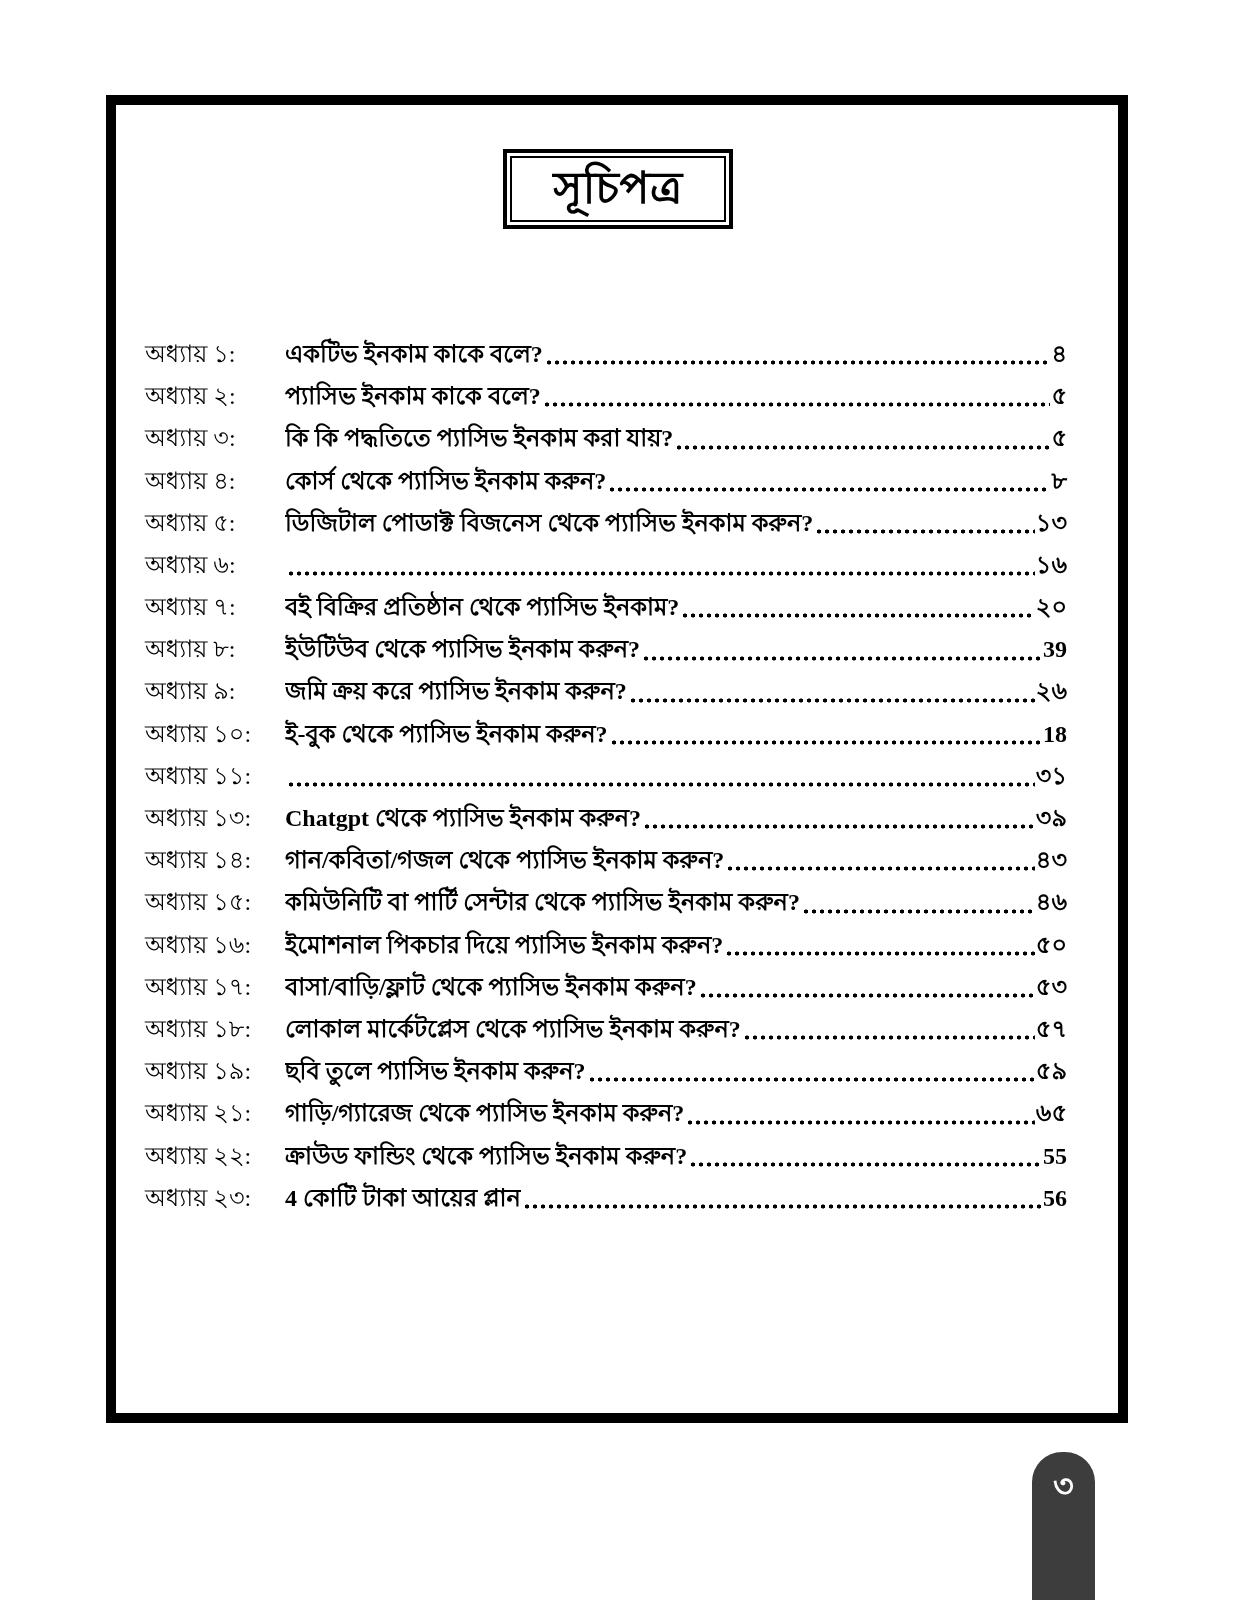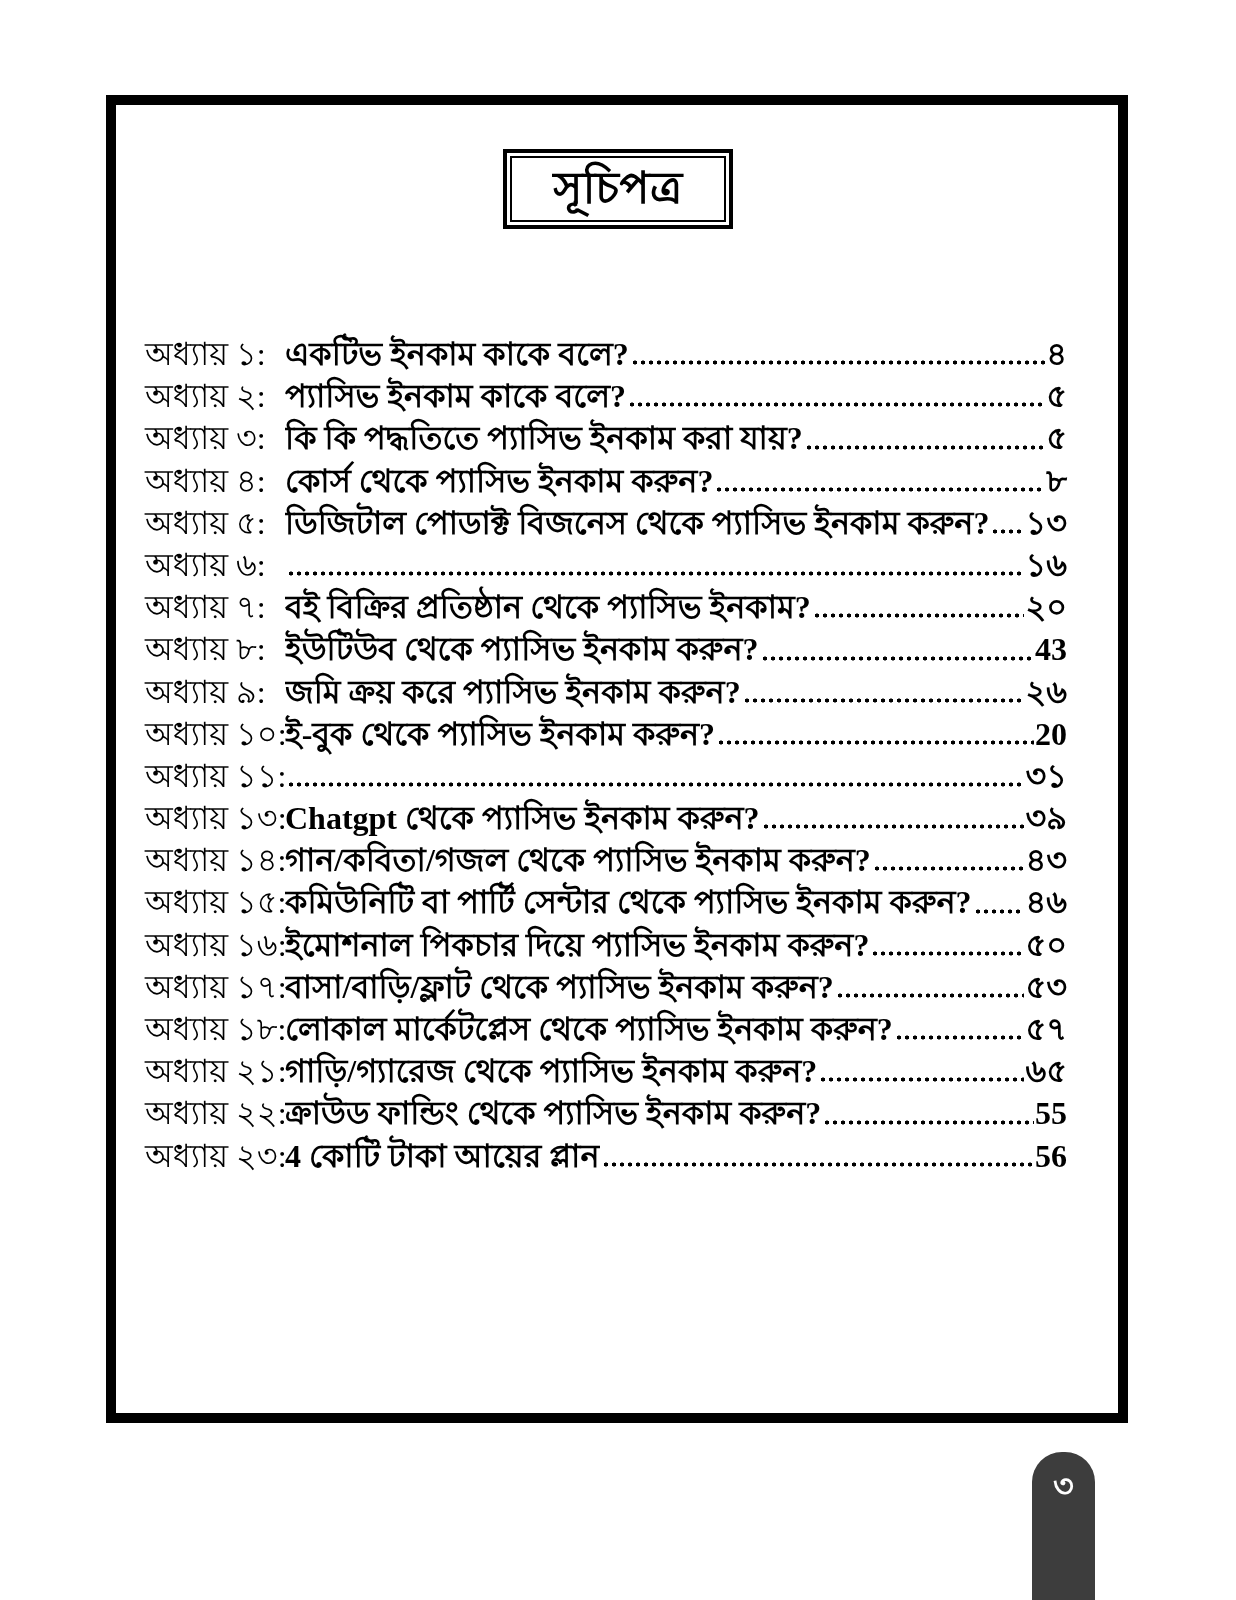--- a/index.html
+++ b/index.html
@@ -60,23 +60,23 @@
 
   
   .toc-list {
     position: absolute;
     left: 29px;
     top: 228px;
     width: 922px;
   }
   .toc-row {
     display: flex;
-    align-items: center;
+    align-items: flex-end;
     height: 42.2px;
-    font-size: 32px;
+    font-size: 24px;
     line-height: 42.2px;
     white-space: nowrap;
   }
   .toc-label {
     flex: 0 0 140px;
     width: 140px;
     font-weight: normal;
   }
   .toc-title {
     flex: 0 1 auto;
@@ -170,33 +170,33 @@
       <div class="toc-row">
     <span class="toc-label">অধ্যায় ৭:</span>
     <span class="toc-title">বই বিক্রির প্রতিষ্ঠান থেকে প্যাসিভ ইনকাম?</span>
     <span class="toc-leader"></span>
     <span class="toc-page">২০</span>
   </div>
       <div class="toc-row">
     <span class="toc-label">অধ্যায় ৮:</span>
     <span class="toc-title">ইউটিউব থেকে প্যাসিভ ইনকাম করুন?</span>
     <span class="toc-leader"></span>
-    <span class="toc-page">43</span>
+    <span class="toc-page">39</span>
   </div>
       <div class="toc-row">
     <span class="toc-label">অধ্যায় ৯:</span>
     <span class="toc-title">জমি ক্রয় করে প্যাসিভ ইনকাম করুন?</span>
     <span class="toc-leader"></span>
     <span class="toc-page">২৬</span>
   </div>
       <div class="toc-row">
     <span class="toc-label">অধ্যায় ১০:</span>
     <span class="toc-title">ই-বুক থেকে প্যাসিভ ইনকাম করুন?</span>
     <span class="toc-leader"></span>
-    <span class="toc-page">20</span>
+    <span class="toc-page">18</span>
   </div>
       <div class="toc-row">
     <span class="toc-label">অধ্যায় ১১:</span>
     <span class="toc-leader"></span>
     <span class="toc-page">৩১</span>
   </div>
       <div class="toc-row">
     <span class="toc-label">অধ্যায় ১৩:</span>
     <span class="toc-title">Chatgpt থেকে প্যাসিভ ইনকাম করুন?</span>
     <span class="toc-leader"></span>
@@ -224,20 +224,26 @@
     <span class="toc-label">অধ্যায় ১৭:</span>
     <span class="toc-title">বাসা/বাড়ি/ফ্লাট থেকে প্যাসিভ ইনকাম করুন?</span>
     <span class="toc-leader"></span>
     <span class="toc-page">৫৩</span>
   </div>
       <div class="toc-row">
     <span class="toc-label">অধ্যায় ১৮:</span>
     <span class="toc-title">লোকাল মার্কেটপ্লেস থেকে প্যাসিভ ইনকাম করুন?</span>
     <span class="toc-leader"></span>
     <span class="toc-page">৫৭</span>
+  </div>
+      <div class="toc-row">
+    <span class="toc-label">অধ্যায় ১৯:</span>
+    <span class="toc-title">ছবি তুলে প্যাসিভ ইনকাম করুন?</span>
+    <span class="toc-leader"></span>
+    <span class="toc-page">৫৯</span>
   </div>
       <div class="toc-row">
     <span class="toc-label">অধ্যায় ২১:</span>
     <span class="toc-title">গাড়ি/গ্যারেজ থেকে প্যাসিভ ইনকাম করুন?</span>
     <span class="toc-leader"></span>
     <span class="toc-page">৬৫</span>
   </div>
       <div class="toc-row">
     <span class="toc-label">অধ্যায় ২২:</span>
     <span class="toc-title">ক্রাউড ফান্ডিং থেকে প্যাসিভ ইনকাম করুন?</span>

